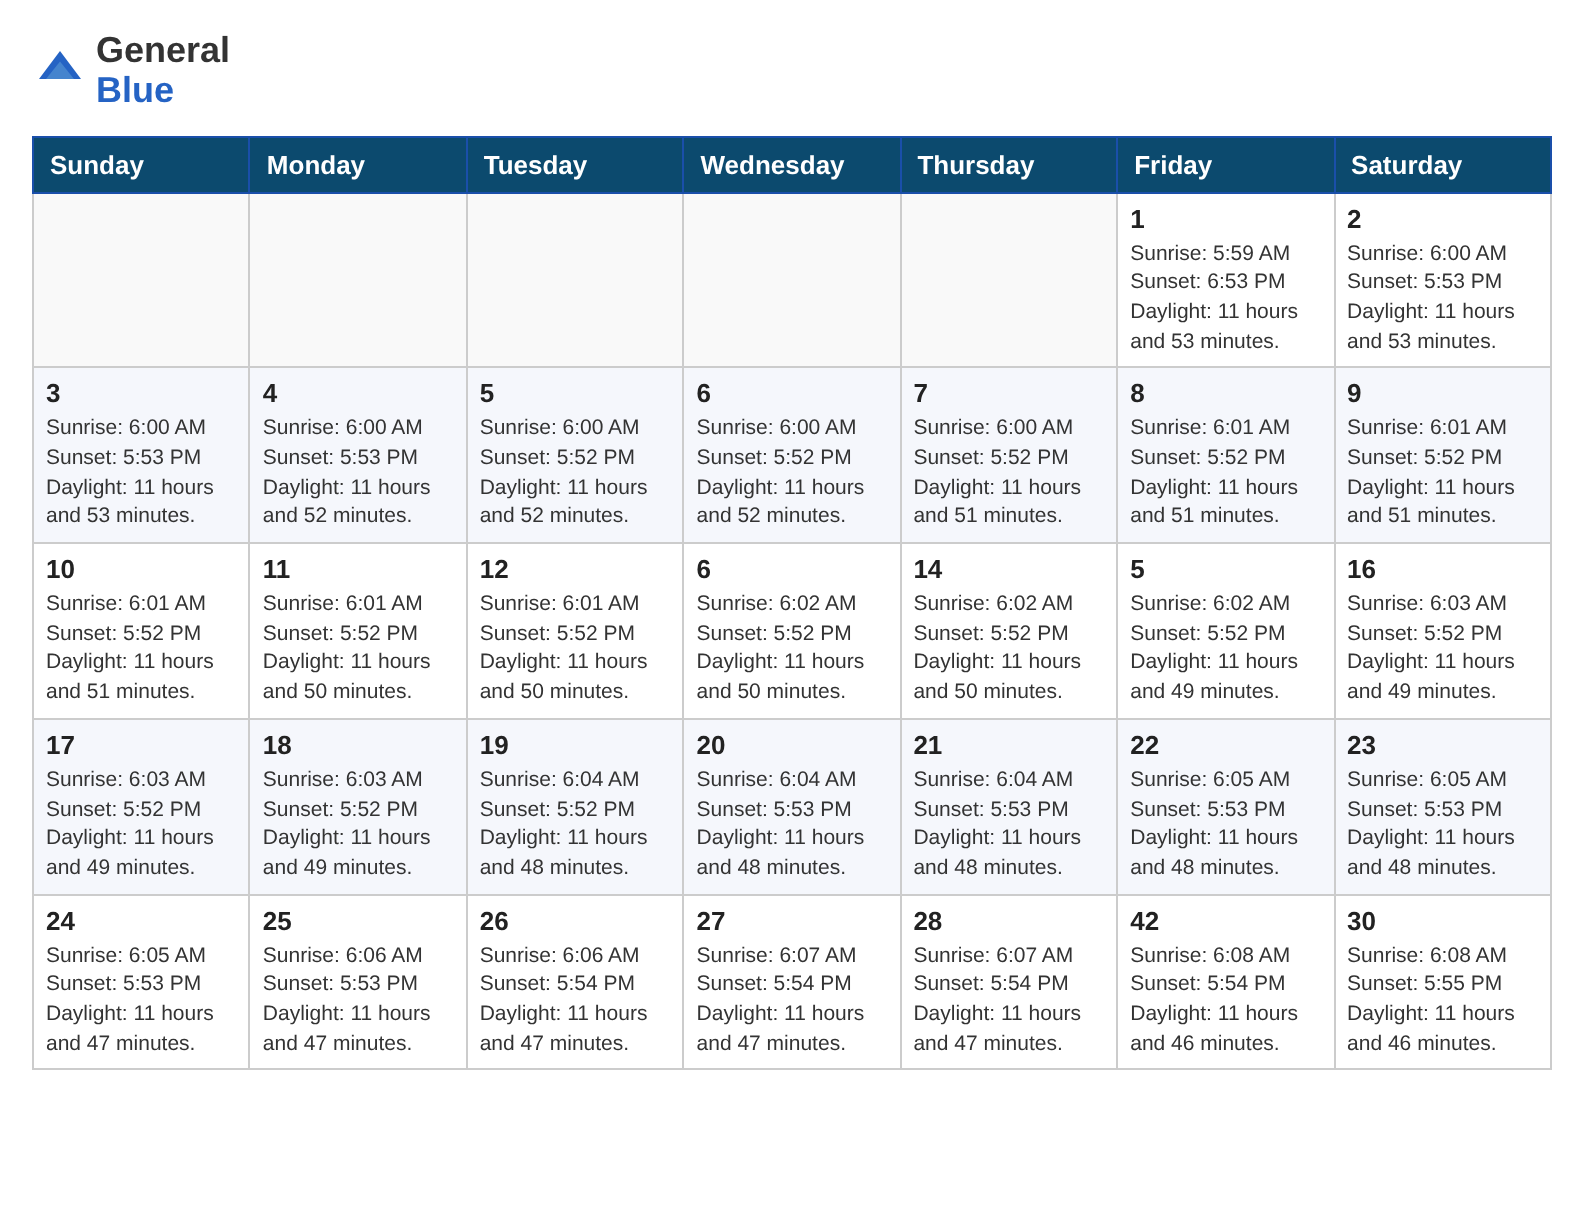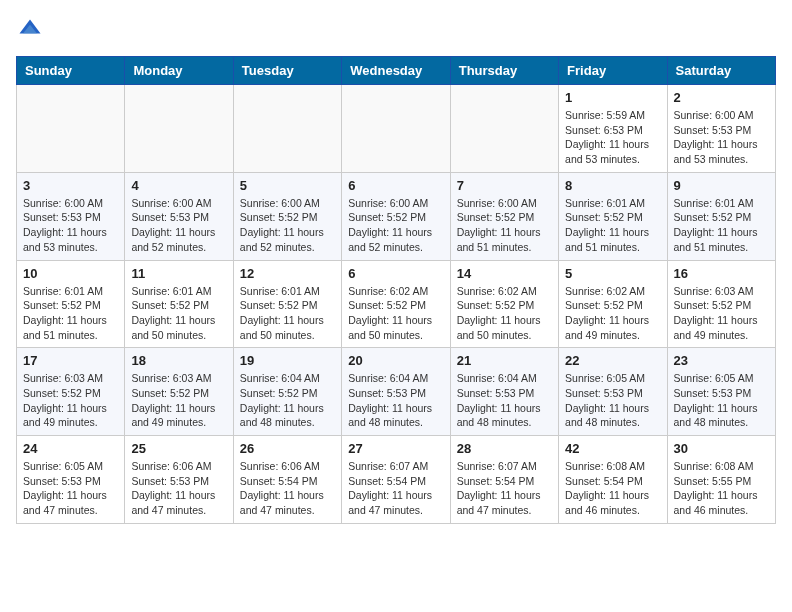--- a/index.html
+++ b/index.html
@@ -42,21 +42,21 @@
     .location {
       font-size: 15px;
       color: #444;
     }
     .calendar {
       width: 100%;
       border-collapse: collapse;
       border: 1px solid #ccc;
     }
     .calendar th {
-      background: #0369a1;
+      background: #0c4a6e;
       color: #fff;
       text-align: left;
       padding: 6px 8px;
       font-size: 13px;
       font-weight: bold;
       border: 1px solid #1a4faa;
     }
     .calendar td {
       vertical-align: top;
       border: 1px solid #ccc;
@@ -86,20 +86,24 @@
   </style>
 </head>
 <body>
 
 <div class="header">
   <div class="logo">
     <svg class="logo-icon" viewBox="0 0 32 32" xmlns="http://www.w3.org/2000/svg">
       <polygon points="16,4 28,20 4,20" fill="#2563c4"></polygon>
       <polygon points="16,10 24,20 8,20" fill="#5b9bd5" opacity="0.6"></polygon>
     </svg>
+    <div class="logo-text">
+      <span class="general">General</span>
+      <span class="blue">Blue</span>
+    </div>
   </div>
   <div class="title-block">
   </div>
 </div>
 
 <table class="calendar">
   <thead>
     <tr>
     <th>Sunday</th>
         <th>Monday</th>

